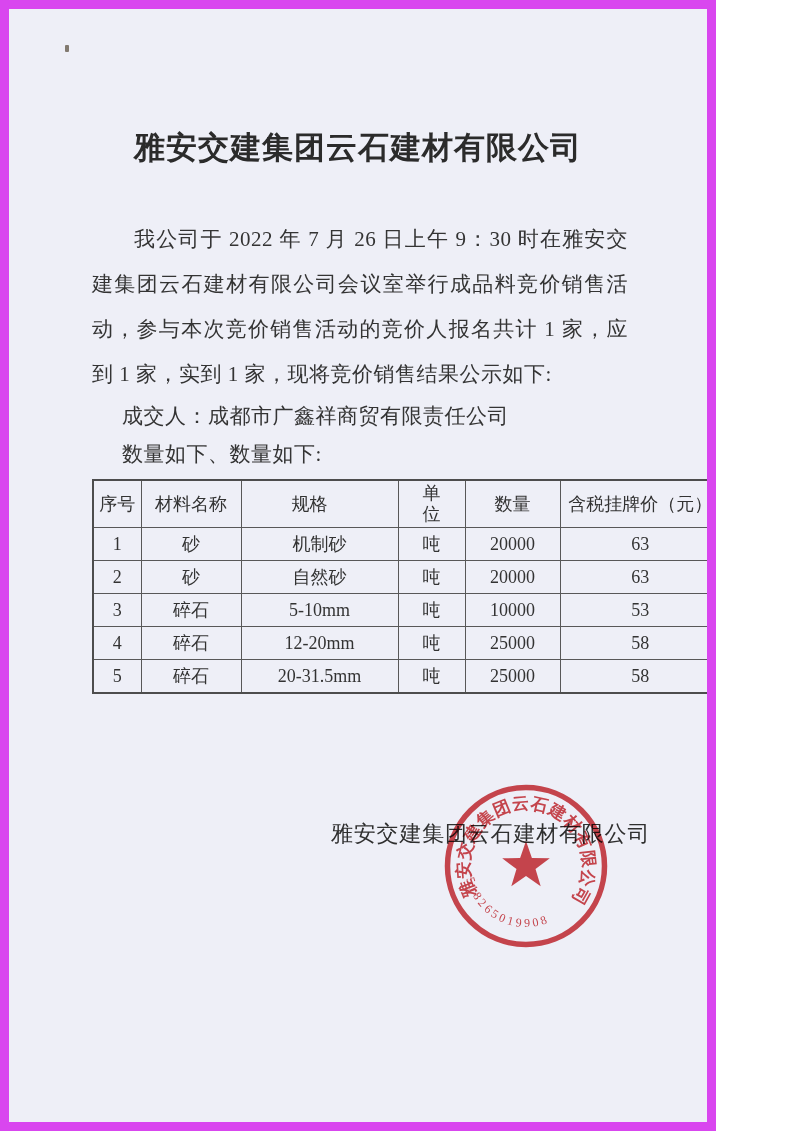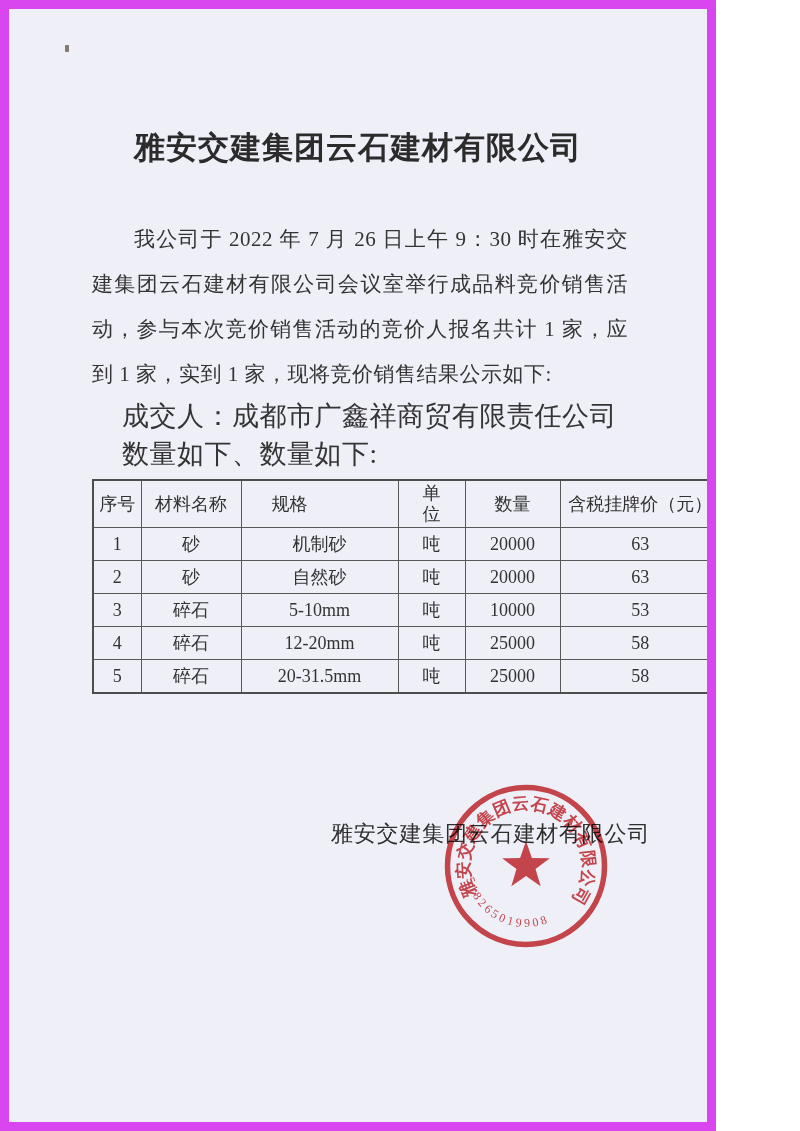--- a/index.html
+++ b/index.html
@@ -24,21 +24,21 @@
     line-height: 46px; letter-spacing: 1px;
     color:#2b2b2b;
   }
   .doc-body { margin: 46px 79px 0 83px; }
   .para {
     font-size: 21px; line-height: 45px;
     text-align: justify; text-indent: 42px;
     letter-spacing: .5px;
   }
   .label-line {
-    font-size: 27px; line-height: 38px;
+    font-size: 21px; line-height: 38px;
     text-indent: 30px; letter-spacing: .5px;
   }
   table.deal {
     margin: 6px auto 0 auto;
     border-collapse: collapse;
     table-layout: fixed;
     width: 628px;
     border: 2px solid #4d4d4d;
     background: transparent;
   }
@@ -46,21 +46,21 @@
     border: 1px solid #585858;
     text-align: center;
     font-weight: 400;
     font-size: 18px;
     color: #333;
     padding: 0;
     overflow: hidden;
   }
   table.deal th { height: 46px; line-height: 21px; white-space: pre-line; }
   table.deal td { height: 32px; }
-  table.deal th:nth-child(3) { text-align: left; padding-left: 30px; }
+  table.deal th:nth-child(3) { text-align: left; padding-left: 50px; }
   .sig-company {
     position: absolute; left: 322px; top: 810px;
     font-size: 22px; letter-spacing: .8px; color:#2f2f2f; z-index: 1;
   }
   .sig-date {
     position: absolute; left: 408px; top: 856px;
     font-size: 21.5px; letter-spacing: .8px; color:#2f2f2f; z-index: 1;
   }
   .stamp {
     position: absolute; left: 429px; top: 769px;

